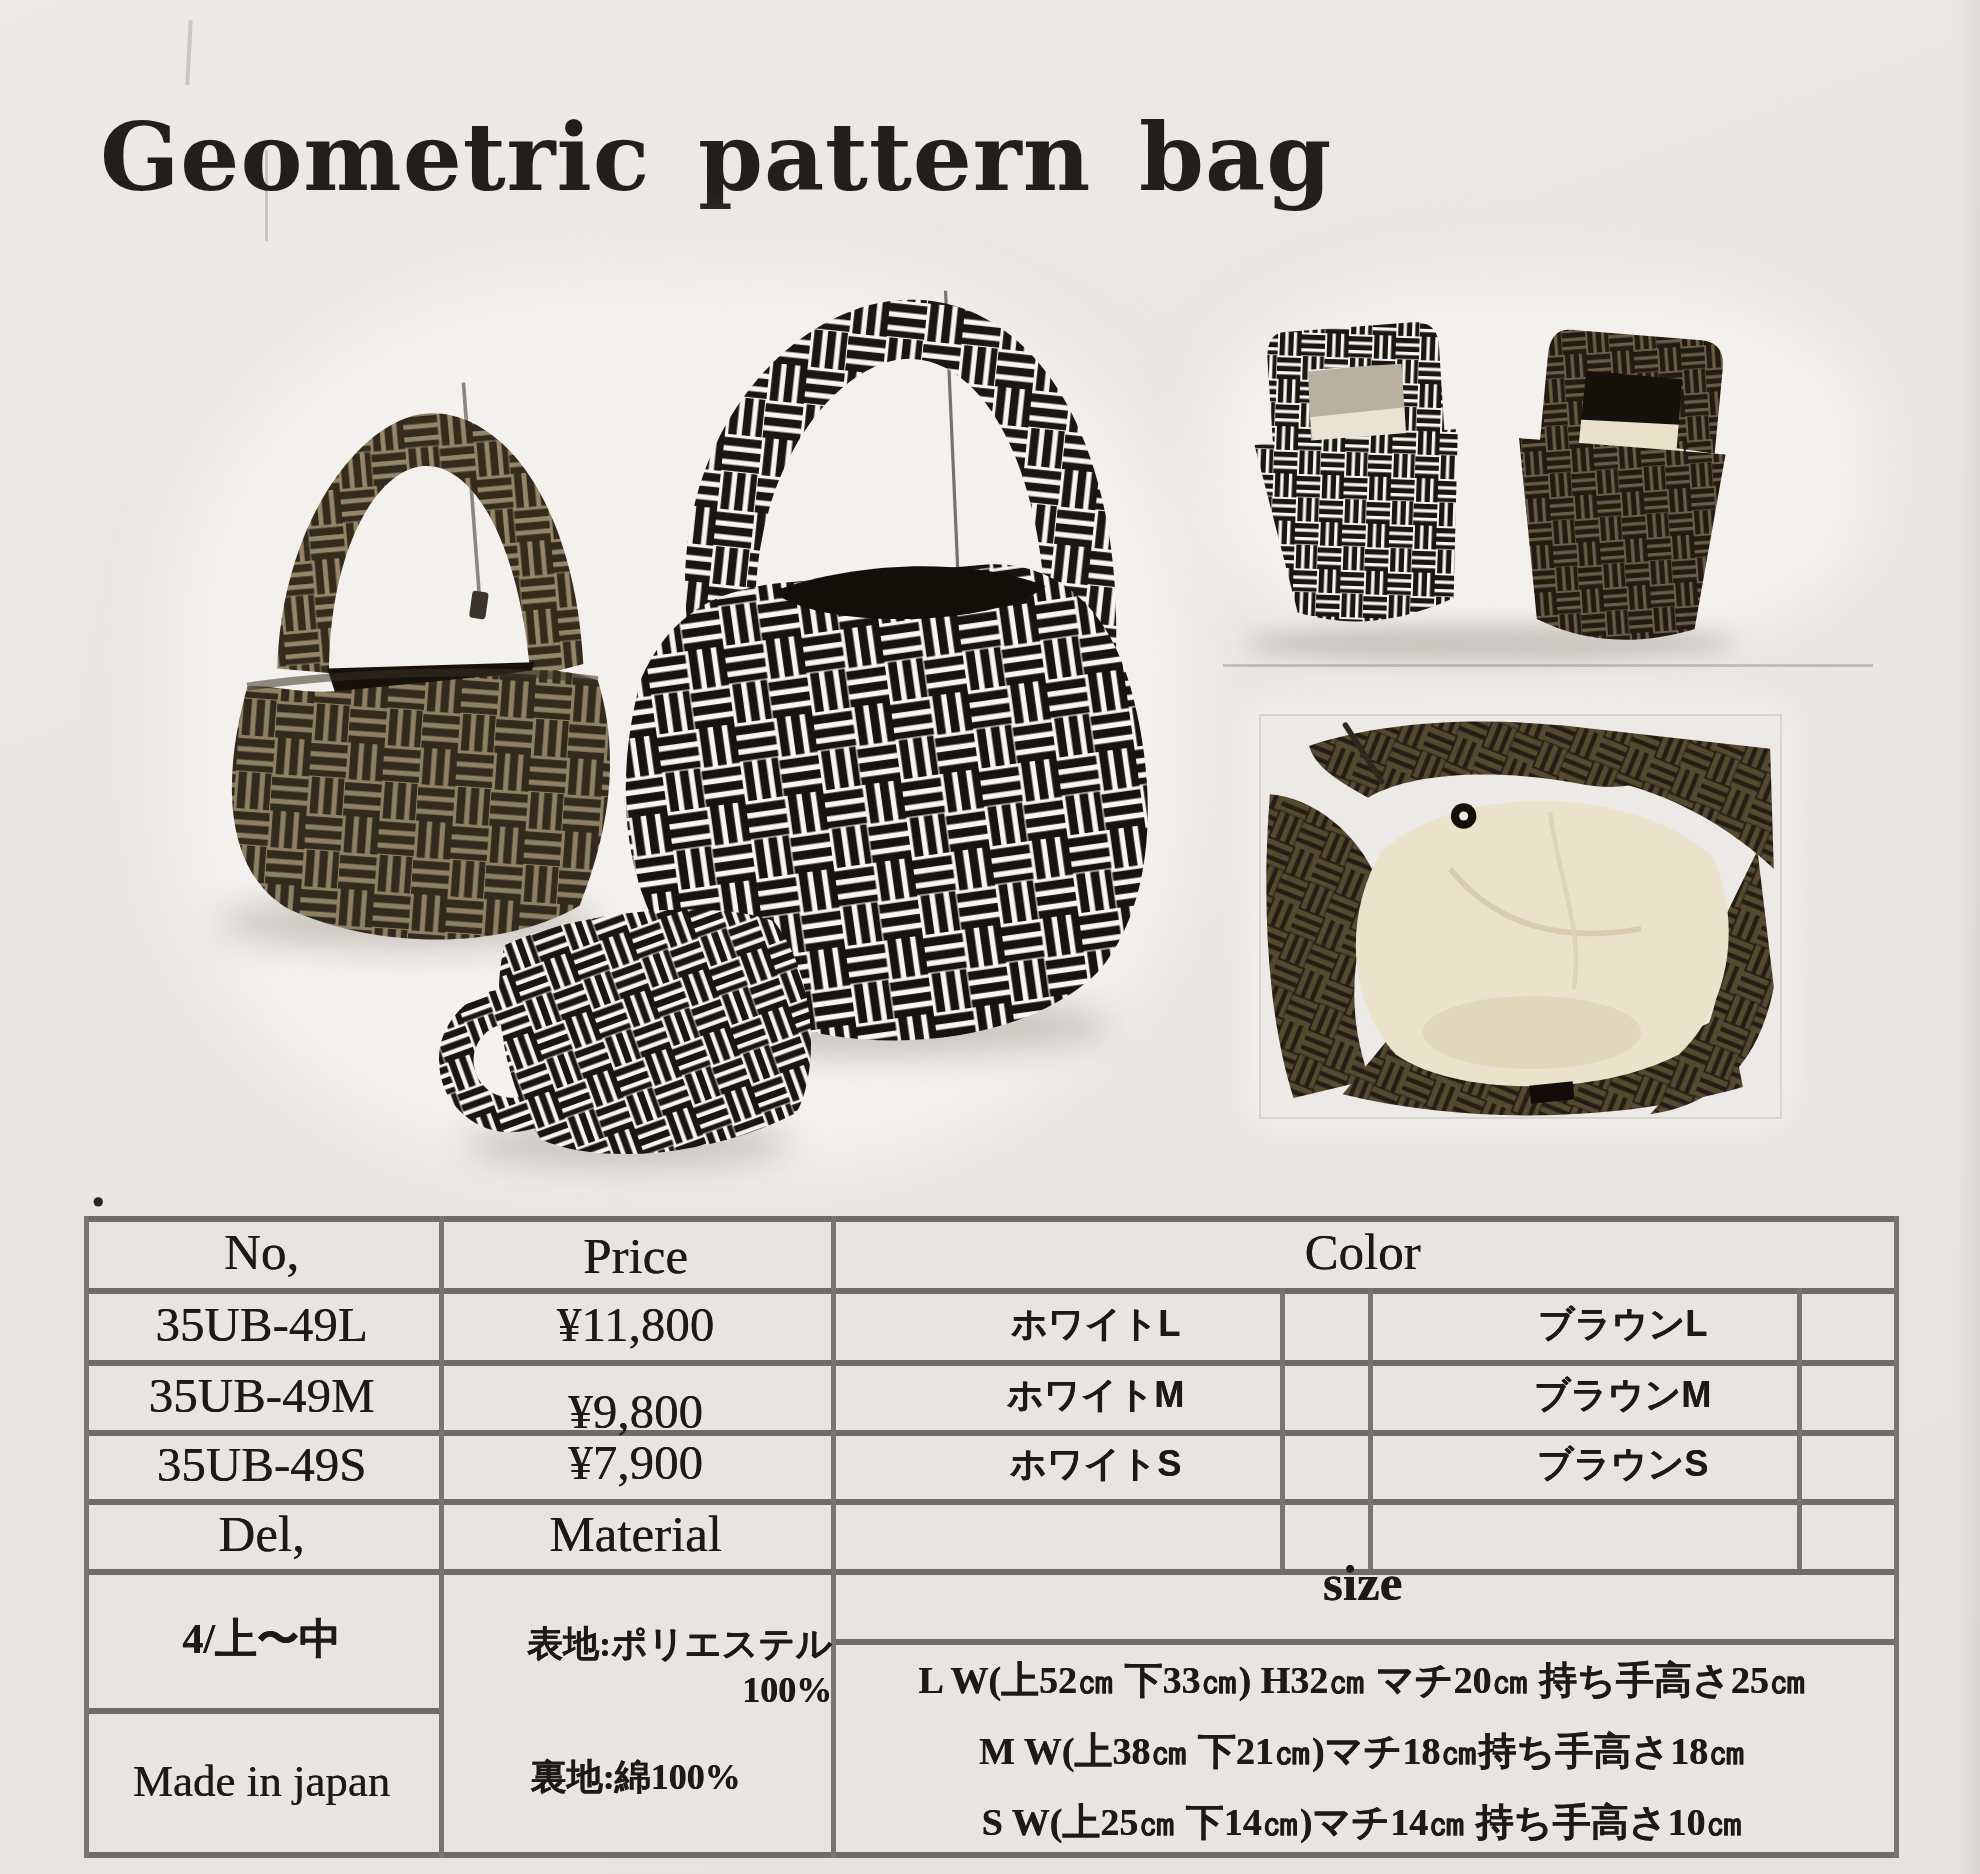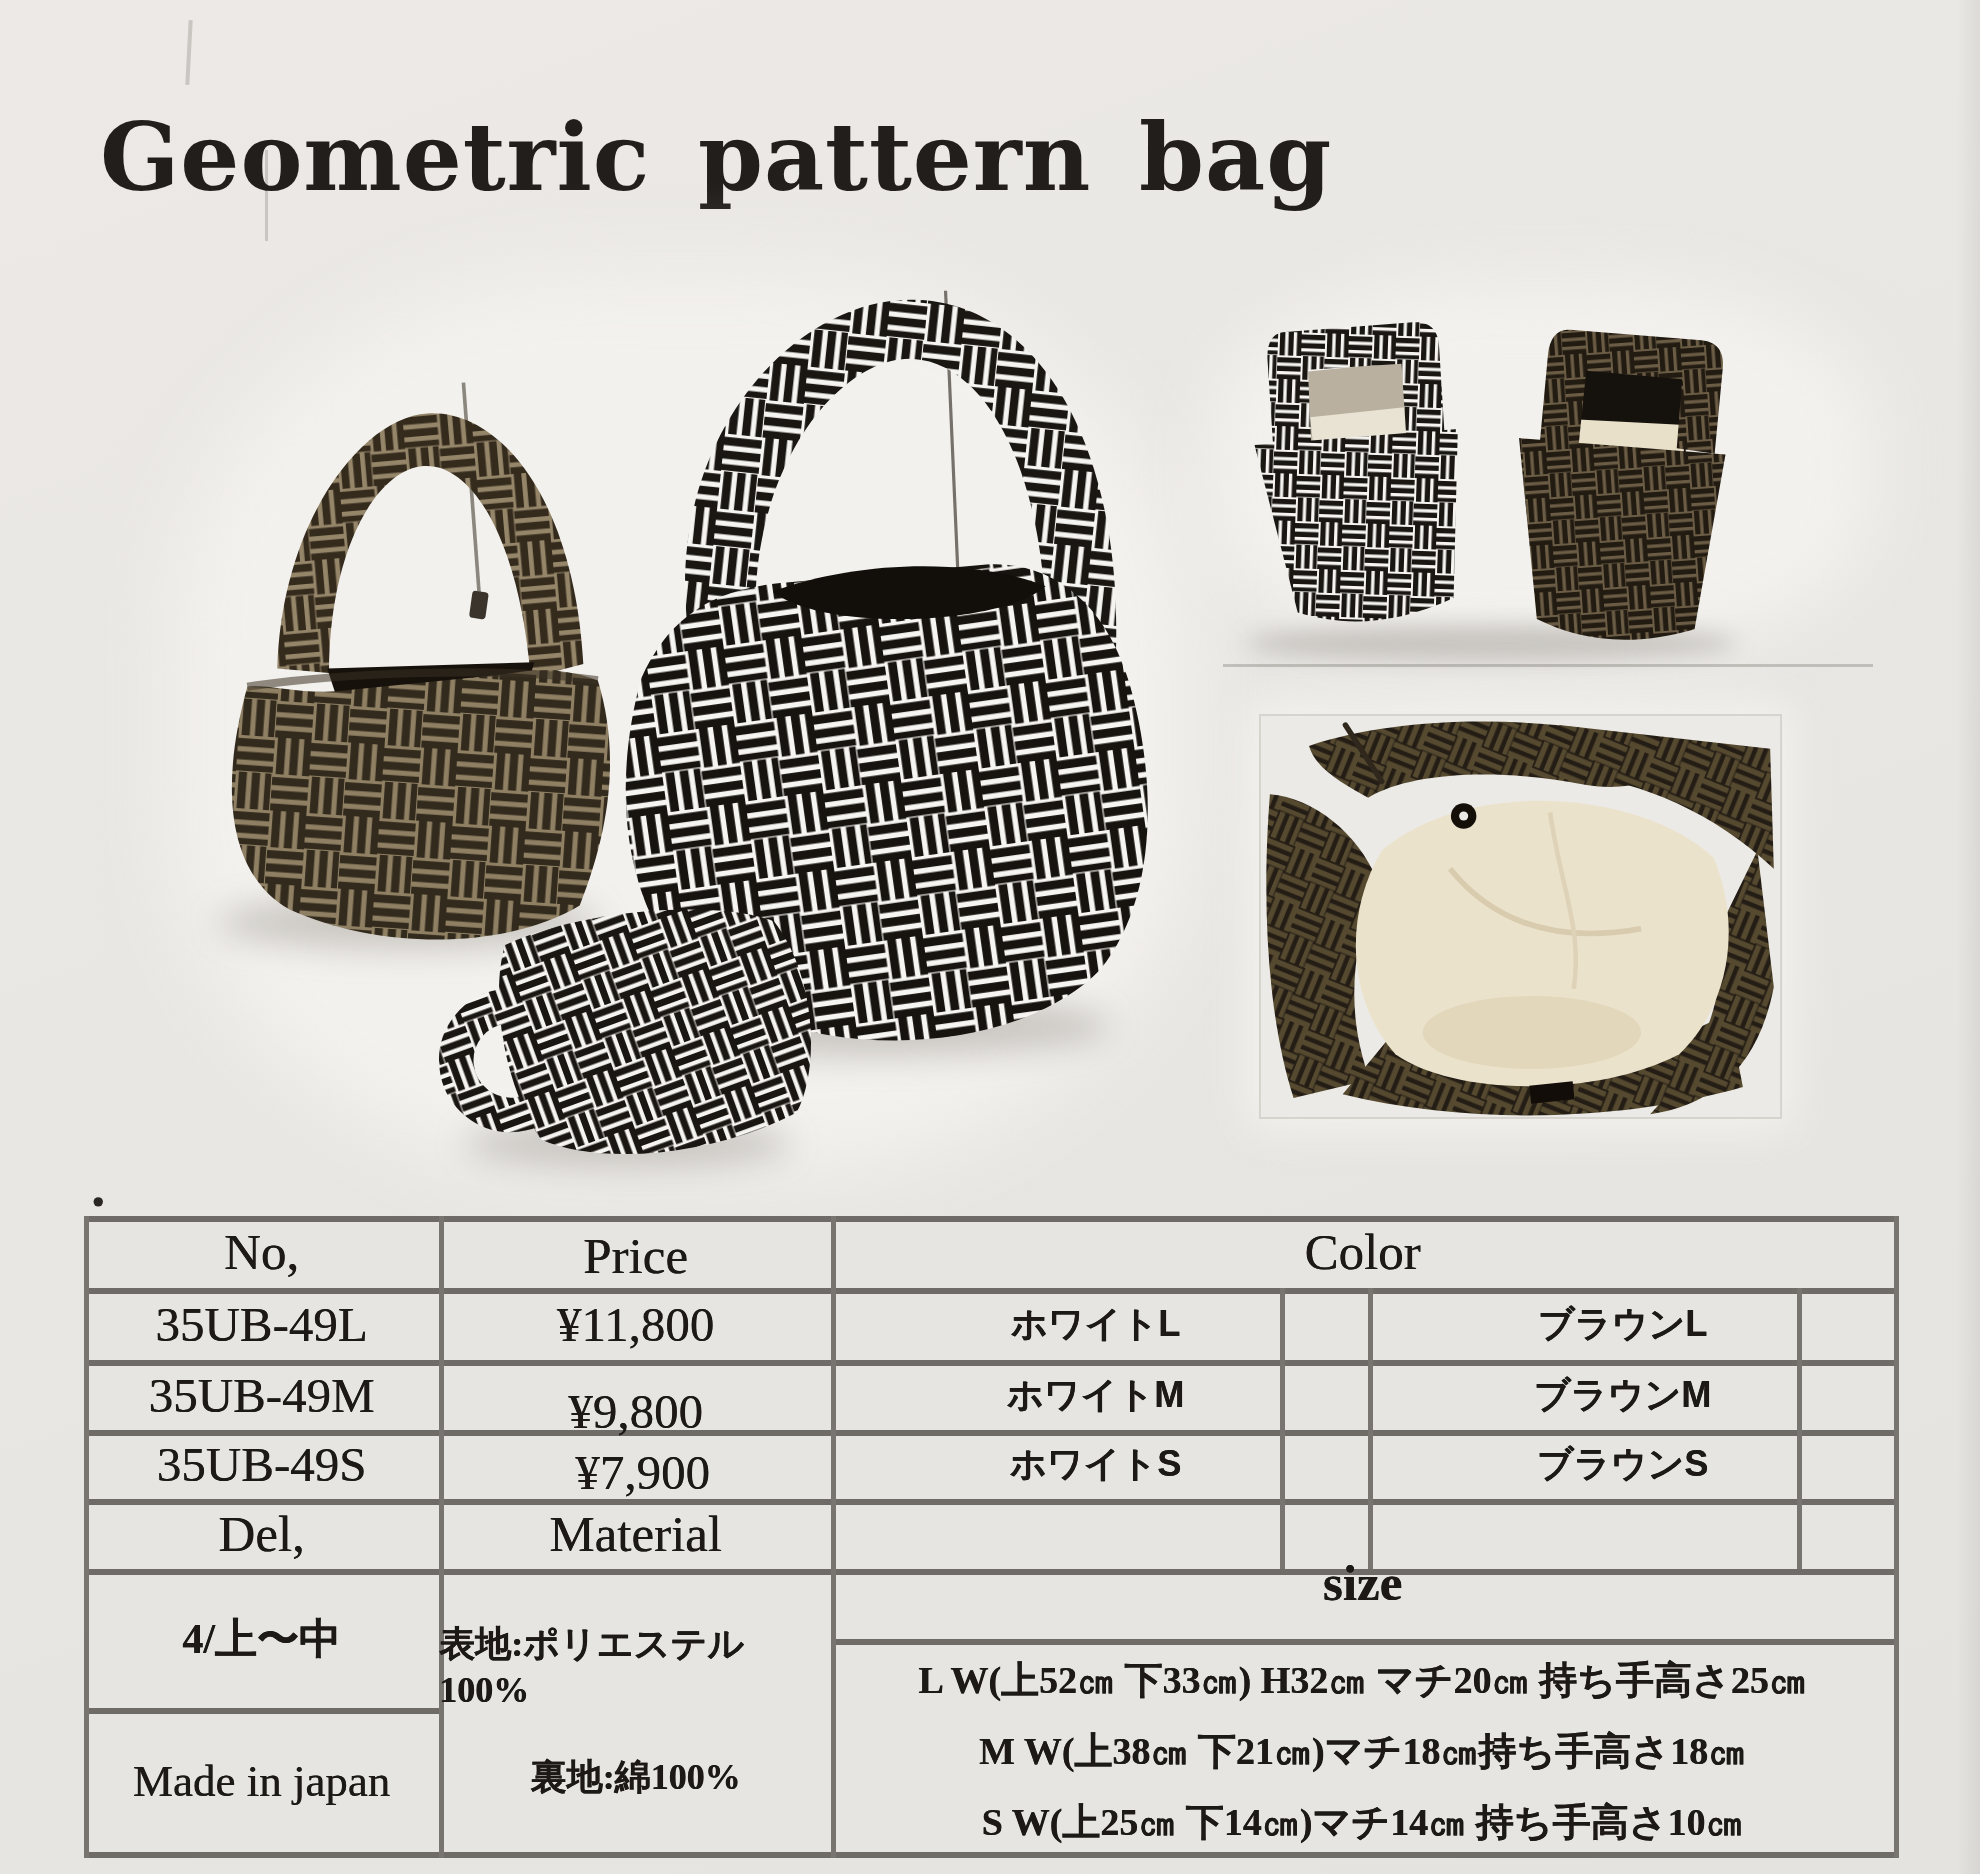--- a/index.html
+++ b/index.html
@@ -20,21 +20,21 @@
   }
   .stray{position:absolute;left:91px;top:1153px;font-size:58px;font-weight:700;color:#2a2723;}
   svg.photo{position:absolute;}
   .thinline{position:absolute;height:2.7px;background:rgba(90,85,78,.28);}
   
   #spec-table{position:absolute;left:84px;top:1216px;width:1815px;height:642px;
     background:#e7e5e2;}
   .hl{position:absolute;height:5.5px;background:#6f6b66;}
   .vl{position:absolute;width:4.5px;background:#78746f;}
   .cell{position:absolute;display:flex;align-items:center;justify-content:center;
-    text-align:left;color:#1c1916;text-shadow:0.4px 0 0 currentColor;}
+    text-align:right;color:#1c1916;text-shadow:0.4px 0 0 currentColor;}
   .f-serif{font-family:"Liberation Serif","DejaVu Serif",serif;}
   .f-jp{font-family:"Liberation Sans","DejaVu Sans",sans-serif;font-weight:600;margin-left:40px;}
   .hdr{font-size:51px;}
   .val{font-size:49px;}
   .jp-label{font-size:36px;}
   .mat-cell{flex-direction:column;gap:42px;font-size:36px;font-weight:700;}
   .size-cell{flex-direction:column;justify-content:space-around;padding:5.5px 0;font-size:38px;font-weight:700;}
   .delval{font-size:42px;font-weight:700;}
   .madein{font-size:45px;}
 </style>
@@ -297,21 +297,21 @@
     <div class="cell f-serif val" style="left:355px;top:72px;width:393px;height:72px;">¥11,800</div>
     <div class="cell f-jp jp-label" style="left:747px;top:72px;width:449px;height:72px;">ホワイトL</div>
     <div class="cell f-jp jp-label" style="left:1284px;top:72px;width:429px;height:72px;">ブラウンL</div>
 
     <div class="cell f-serif val" style="left:0;top:144px;width:355px;height:70px;">35UB-49M</div>
     <div class="cell f-serif val" style="left:355px;top:160px;width:393px;height:70px;">¥9,800</div>
     <div class="cell f-jp jp-label" style="left:747px;top:144px;width:449px;height:70px;">ホワイトM</div>
     <div class="cell f-jp jp-label" style="left:1284px;top:144px;width:429px;height:70px;">ブラウンM</div>
 
     <div class="cell f-serif val" style="left:0;top:214px;width:355px;height:69px;">35UB-49S</div>
-    <div class="cell f-serif val" style="left:355px;top:224px;width:393px;height:64px;margin-left:7px;">¥7,900</div>
+    <div class="cell f-serif val" style="left:355px;top:214px;width:393px;height:64px;">¥7,900</div>
     <div class="cell f-jp jp-label" style="left:747px;top:214px;width:449px;height:69px;">ホワイトS</div>
     <div class="cell f-jp jp-label" style="left:1284px;top:214px;width:429px;height:69px;">ブラウンS</div>
 
     <div class="cell f-serif hdr" style="left:0;top:283px;width:355px;height:70px;">Del,</div>
     <div class="cell f-serif hdr" style="left:355px;top:283px;width:393px;height:70px;">Material</div>
 
     <div class="cell f-serif hdr" style="left:747px;top:332px;width:1063px;height:70px;font-weight:bold;">size</div>
 
     <div class="cell delval" style="left:0;top:353px;width:355px;height:139px;">4/上〜中</div>
 

